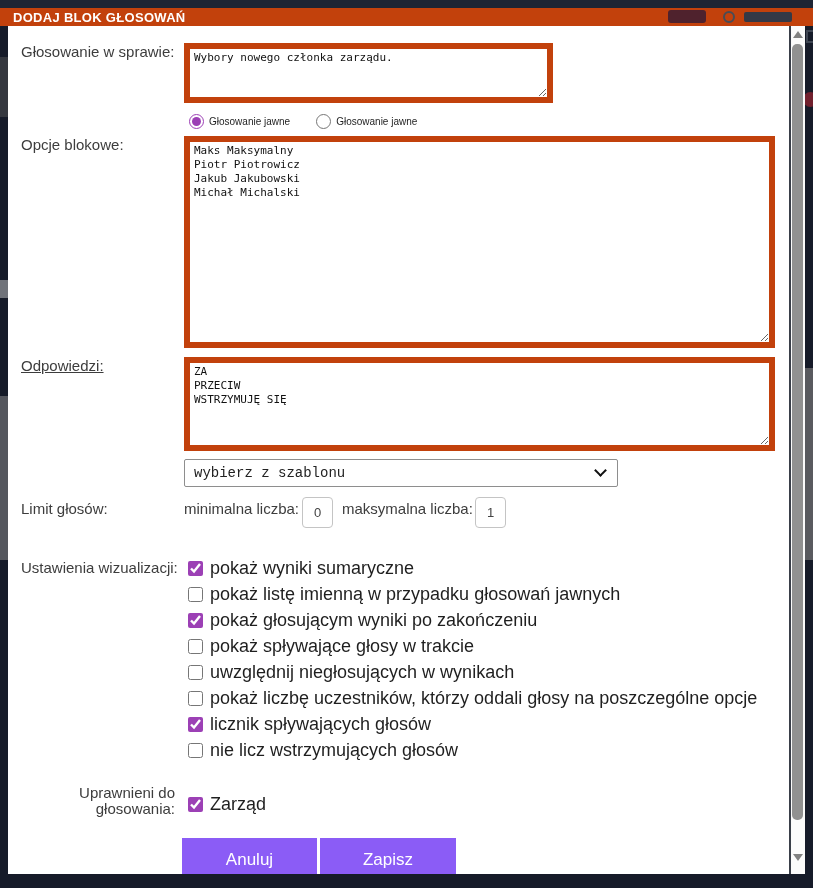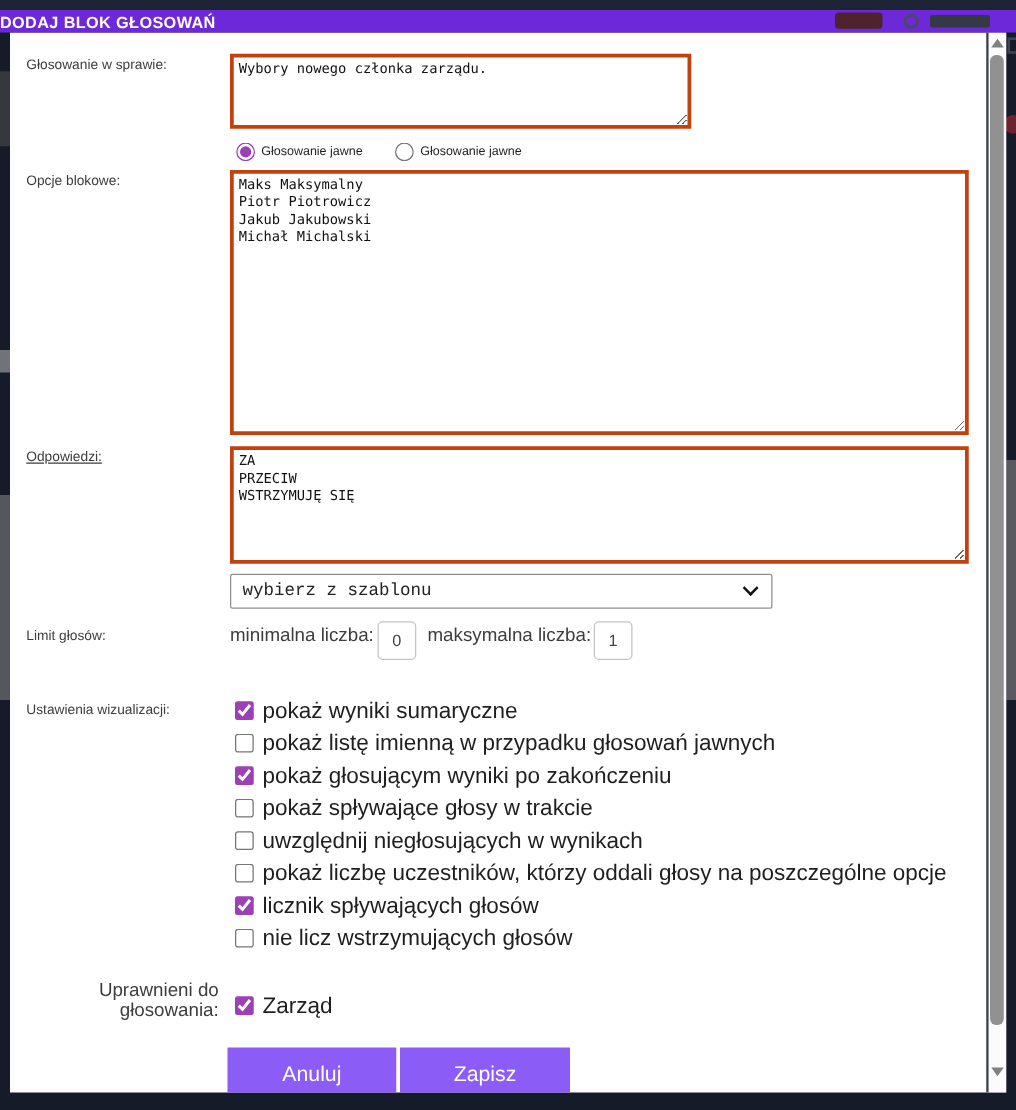--- a/index.html
+++ b/index.html
@@ -13,37 +13,37 @@
   .top-strip { left:0; top:0; width:813px; height:8px; background:#1d2433; }
   .frag-left-logo { left:0; top:57px; width:8px; height:60px; background:#35383f; }
   .frag-left-text { left:0; top:280px; width:8px; height:18px; background:#70737a; }
   .frag-left-gray { left:0; top:396px; width:8px; height:164px; background:#55575e; }
   .frag-right-gray { left:805px; top:368px; width:8px; height:192px; background:#595a5f; }
   .frag-right-red { left:803px; top:92px; width:15px; height:15px; border-radius:50%; background:#71202e; }
   .frag-right-box { left:806px; top:30px; width:10px; height:13px; border:2px solid #3f4653; }
   
   .titlebar {
     position:absolute; z-index:3; left:0; top:8px; width:813px; height:18px;
-    background:#6d28d9; display:flex; align-items:center; 
+    background:#c2410c; display:flex; align-items:center; padding-left:13px;
   }
   .titlebar .title {
     color:#ffffff; font-size:13px; font-weight:bold; letter-spacing:.3px; white-space:nowrap;
   }
   .nav-dim { position:absolute; }
   .nav-red-badge { left:668px; top:2px; width:38px; height:13px; background:#4f222d; border-radius:3px; }
   .nav-circle { left:723px; top:3px; width:12px; height:12px; border:2px solid #474c56; border-radius:50%; }
   .nav-textblob { left:744px; top:4px; width:48px; height:10px; background:#343946; border-radius:2px; }
   
   .modal {
     position:absolute; z-index:2; left:8px; top:26px; width:797px; height:848px;
     background:#ffffff; overflow:hidden;
   }
-  .flabel { position:absolute; font-size:11px; color:#3d3d3d; line-height:18px; white-space:nowrap; }
+  .flabel { position:absolute; font-size:15px; color:#3d3d3d; line-height:18px; white-space:nowrap; }
   textarea.ta {
-    position:absolute; border:3px solid #c2410c; background:#fff; color:#111;
+    position:absolute; border:6px solid #c2410c; background:#fff; color:#111;
     font-family:"DejaVu Sans Mono", monospace; font-size:11px; line-height:14px;
     padding:2px 4px; resize:both; outline:none; border-radius:0; overflow:auto;
   }
   .ta-subject { left:176px; top:17px; width:369px; height:60px; }
   .ta-options { left:176px; top:110px; width:591px; height:212px; }
   .ta-answers { left:176px; top:331px; width:591px; height:94px; }
   .radio-row { position:absolute; left:181px; top:86px; height:18px; display:flex; align-items:center; }
   .radio-item { display:flex; align-items:center; margin-right:26px; cursor:default; }
   .radio-item input { width:15px; height:15px; accent-color:#9c40b5; margin:0 5px 0 0; }
   .radio-item .opt-label { font-size:10px; color:#1e1e1e; }

